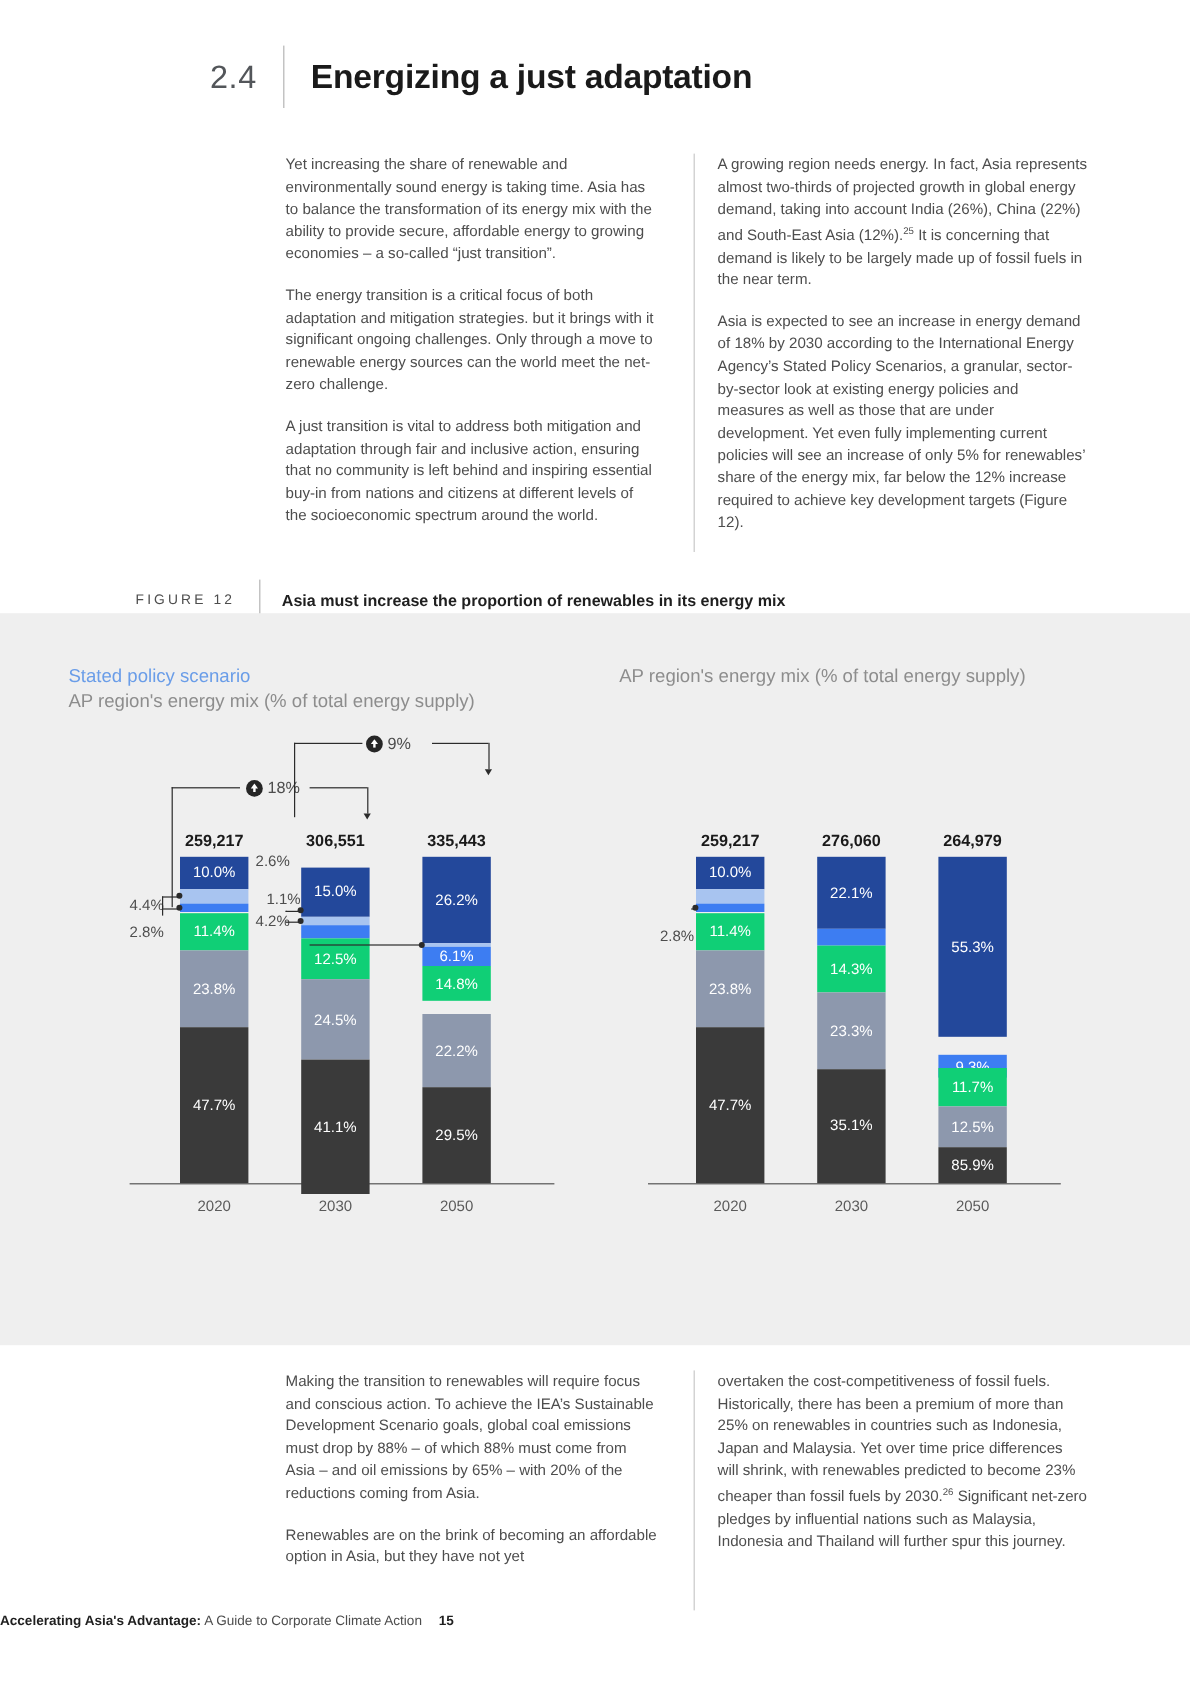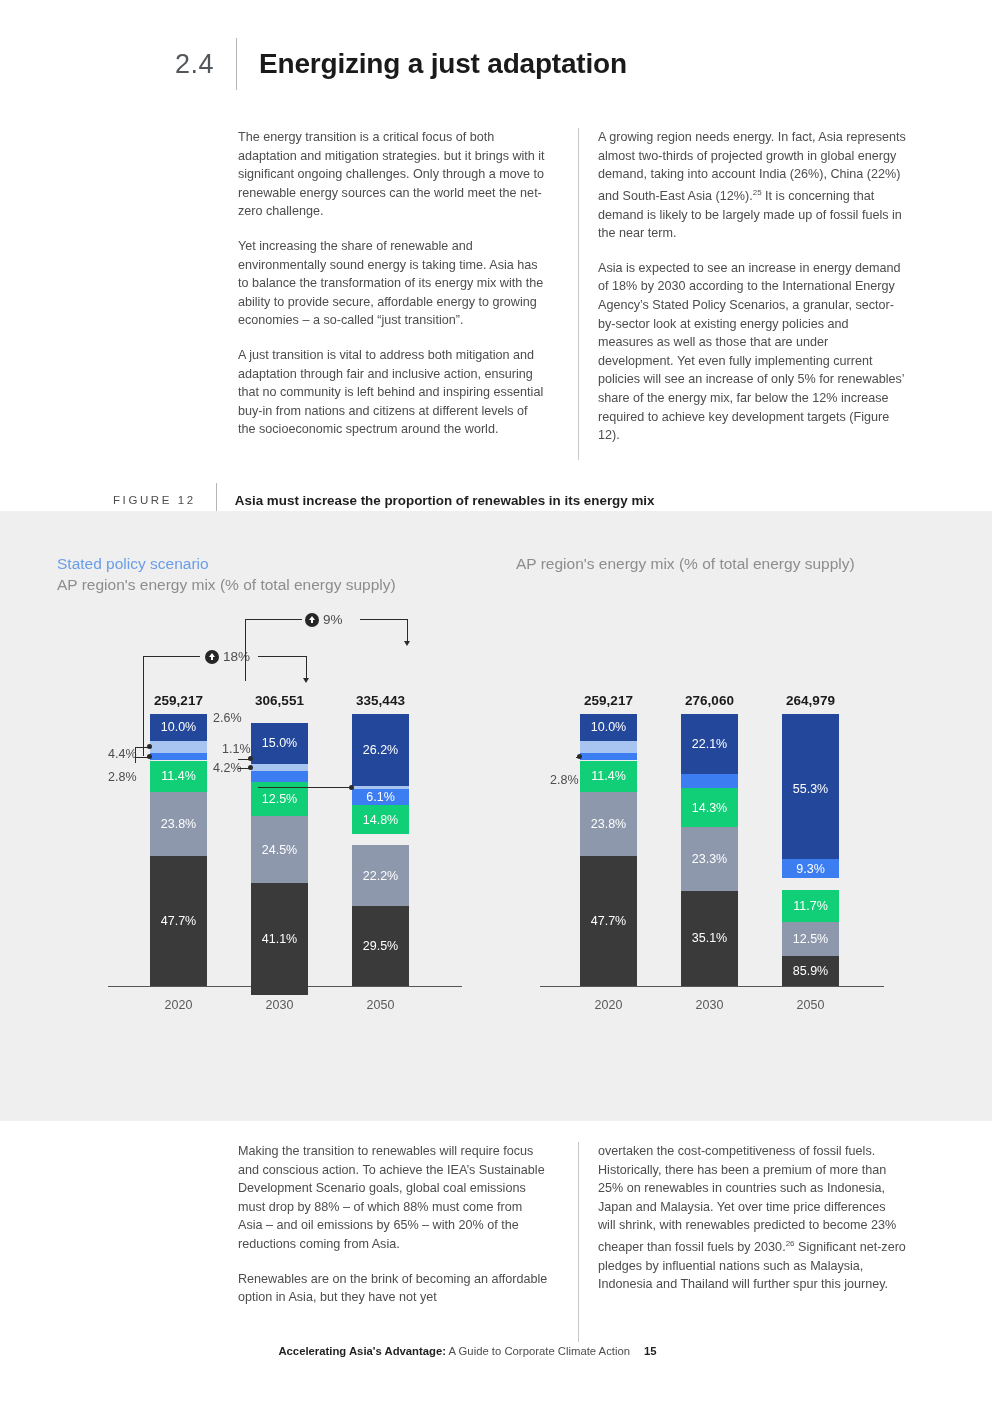--- a/index.html
+++ b/index.html
@@ -64,41 +64,41 @@
   .uparrow::before { content: ""; position: absolute; left: 6px; top: 6.5px; width: 2px; height: 4px; background: #fff; }
   .conn { position: absolute; background: #2b2b2b; }
   .arrowhead { position: absolute; width: 0; height: 0; border-left: 3.5px solid transparent;
       border-right: 3.5px solid transparent; border-top: 5px solid #2b2b2b; }
 
   
   .cols2 { position: absolute; top: 1142px; left: 238px; width: 700px; display: flex; }
   .divider-v2 { position: absolute; left: 578px; top: 1142px; width: 1px; height: 200px; background: #c9c9c9; }
 
   
-  .footer { position: absolute; left: 0; top: 1345px; width: 992px; text-align: center; padding-right: 57px;
+  .footer { position: absolute; left: 0; top: 1345px; width: 992px; text-align: left; padding-right: 57px;
             font-size: 11.3px; color: #4d4d4d; }
   .footer b { color: #1f1f1f; }
   .footer .pg { font-weight: 700; color: #1f1f1f; margin-left: 14px; }
 </style>
 </head>
 <body>
 
 <div class="page">
 
   <div class="sec-head">
     <div class="sec-num">2.4</div>
     <div class="sec-rule"></div>
     <div class="sec-title">Energizing a just adaptation</div>
   </div>
 
   <div class="divider-v"></div>
   <div class="cols">
     <div class="col left">
+      <p>Yet increasing the share of renewable and environmentally sound energy is taking time. Asia has to balance the transformation of its energy mix with the ability to provide secure, affordable energy to growing economies – a so-called “just transition”.</p>
       <p>The energy transition is a critical focus of both adaptation and mitigation strategies. but it brings with it significant ongoing challenges. Only through a move to renewable energy sources can the world meet the net-zero challenge.</p>
-      <p>Yet increasing the share of renewable and environmentally sound energy is taking time. Asia has to balance the transformation of its energy mix with the ability to provide secure, affordable energy to growing economies – a so-called “just transition”.</p>
       <p>A just transition is vital to address both mitigation and adaptation through fair and inclusive action, ensuring that no community is left behind and inspiring essential buy-in from nations and citizens at different levels of the socioeconomic spectrum around the world.</p>
     </div>
     <div class="col right">
       <p><span>A growing region needs energy. In fact, Asia represents almost two-thirds of projected growth in global energy demand, taking into account India (26%), China (22%) and South-East Asia (12%).</span><sup>25</sup><span> It is concerning that demand is likely to be largely made up of fossil fuels in the near term.</span></p>
       <p>Asia is expected to see an increase in energy demand of 18% by 2030 according to the International Energy Agency’s Stated Policy Scenarios, a granular, sector-by-sector look at existing energy policies and measures as well as those that are under development. Yet even fully implementing current policies will see an increase of only 5% for renewables’ share of the energy mix, far below the 12% increase required to achieve key development targets (Figure 12).</p>
     </div>
   </div>
 
   <div class="figline">
     <div class="fignum">FIGURE 12</div>
@@ -203,21 +203,21 @@
           <div class="seg" style="top: 0px; height: 60.112px; background: rgb(35, 72, 155);">22.1%</div>
           <div class="seg" style="top: 60.112px; height: 13.872px; background: rgb(61, 125, 242);"></div>
           <div class="seg" style="top: 73.984px; height: 38.896px; background: rgb(16, 207, 118);">14.3%</div>
           <div class="seg" style="top: 112.88px; height: 63.376px; background: rgb(141, 152, 173);">23.3%</div>
           <div class="seg" style="top: 176.256px; height: 95.472px; background: rgb(58, 58, 58);">35.1%</div>
         </div>
         <div class="total" style="left: 163px; top: 182.272px; width: 101px;">276,060</div>
         <div class="tick" style="left: 286px; top: 487px; width: 57px;">2050</div>
         <div class="bar" style="left: 286px; top: 203px; width: 57px; height: 272px;">
           <div class="seg" style="top: 0px; height: 150.416px; background: rgb(35, 72, 155);">55.3%</div>
-          <div class="seg" style="top: 145px; height: 19px; background: rgb(61, 125, 242);">9.3%</div>
+          <div class="seg" style="top: 165px; height: 19px; background: rgb(61, 125, 242);">9.3%</div>
           <div class="seg" style="top: 175.712px; height: 31.824px; background: rgb(16, 207, 118);">11.7%</div>
           <div class="seg" style="top: 207.536px; height: 34px; background: rgb(141, 152, 173);">12.5%</div>
           <div class="seg" style="top: 241.536px; height: 30.464px; background: rgb(58, 58, 58);">85.9%</div>
         </div>
         <div class="total" style="left: 264px; top: 182px; width: 101px;">264,979</div>
       </div>
 
   </div>
 
   <div class="divider-v2"></div>

